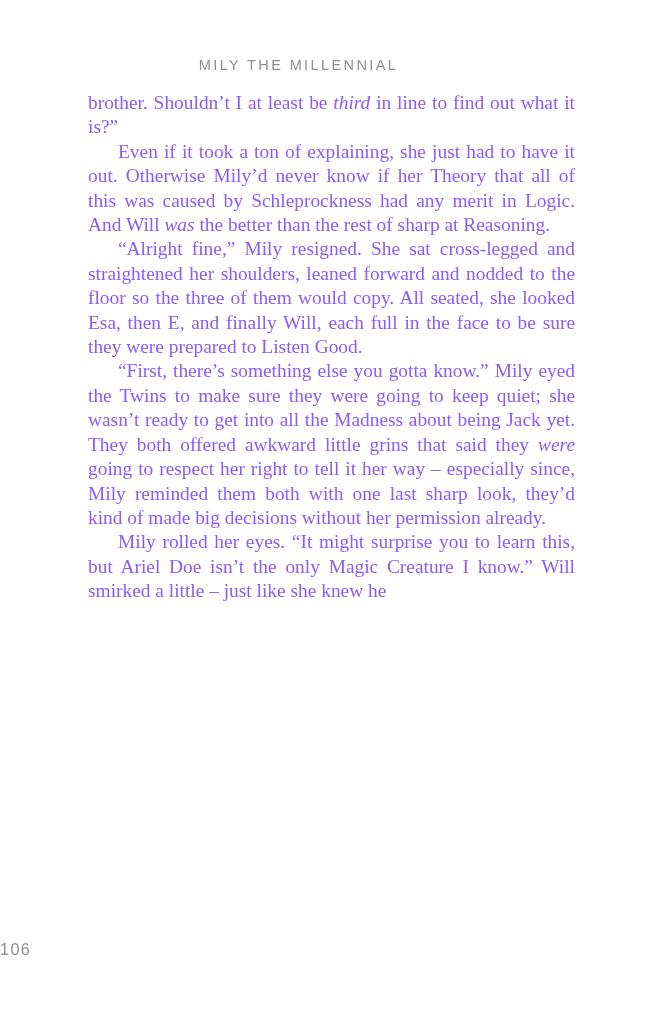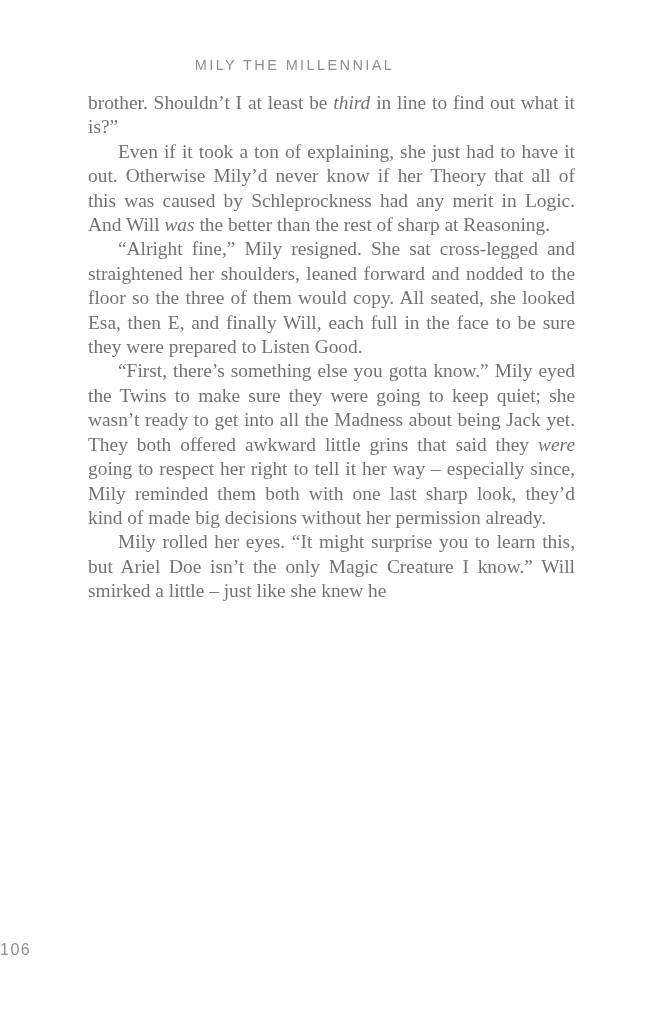--- a/index.html
+++ b/index.html
@@ -10,20 +10,21 @@
     width: 663px;
     height: 1024px;
     background: #ffffff;
     overflow: hidden;
   }
   .page {
     position: relative;
     width: 589px;
     height: 1024px;
     background: #ffffff;
+    padding-left: 8px;
   }
   .running-header {
     position: absolute;
     top: 57px;
     left: 0;
     width: 100%;
     text-align: center;
     font-family: "Liberation Sans", sans-serif;
     font-weight: 400;
     font-size: 14.5px;
@@ -31,21 +32,21 @@
     color: #8f8f8f;
   }
   .body-text {
     position: absolute;
     top: 91px;
     left: 88px;
     width: 487px;
     font-family: "Liberation Serif", serif;
     font-size: 19.4px;
     line-height: 24.4px;
-    color: #737373;
+    color: #8b5cf6;
     text-align: justify;
   }
   .para {
     margin: 0;
     padding: 0;
   }
   .para.indent {
     text-indent: 30px;
   }
   .italic {

